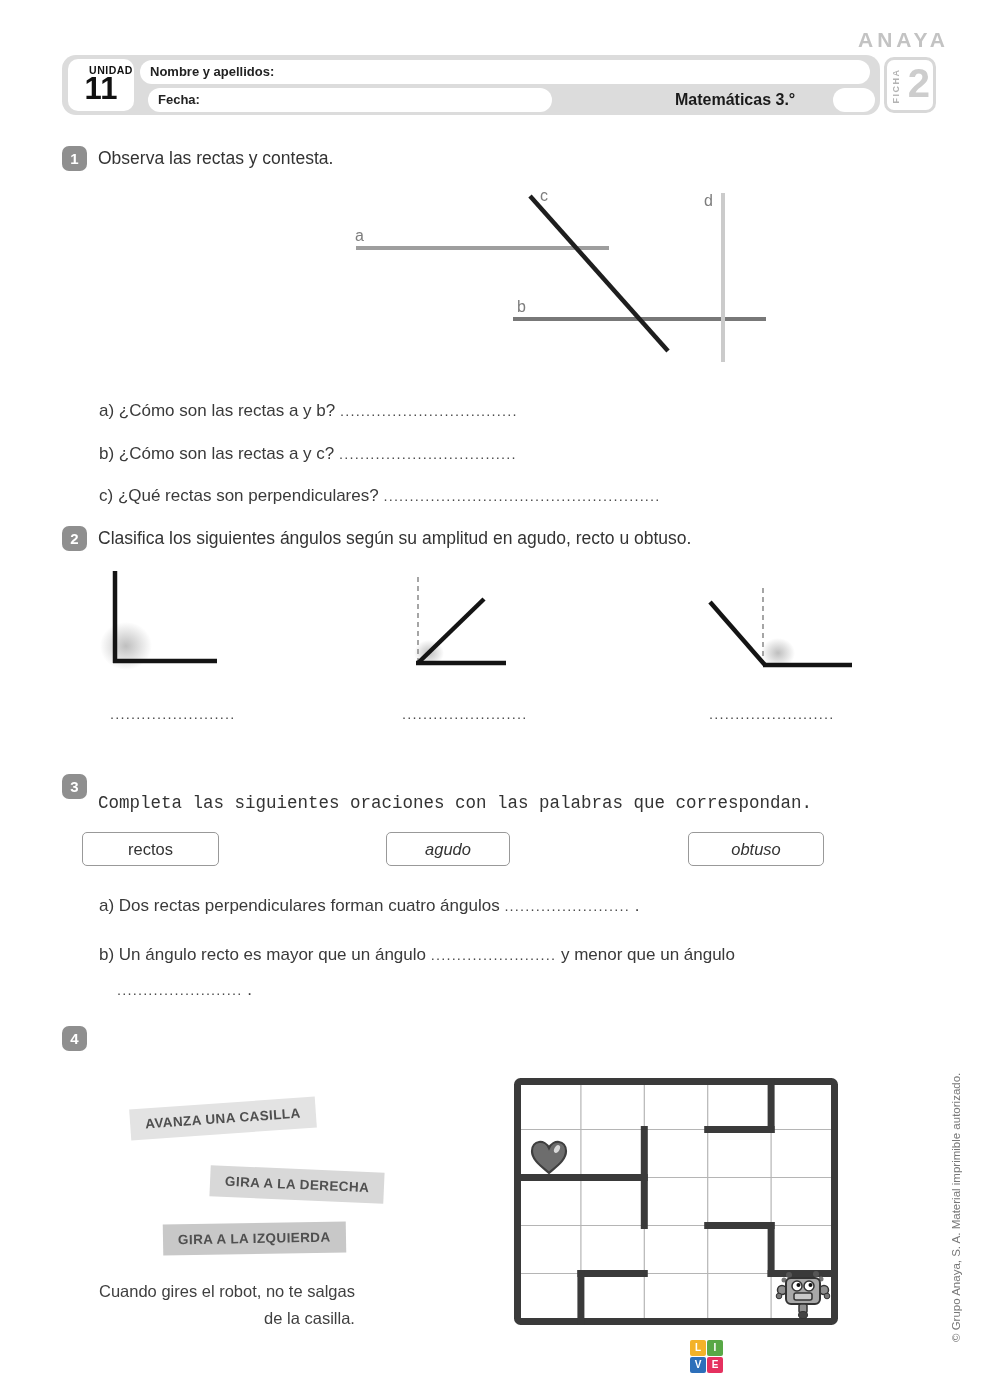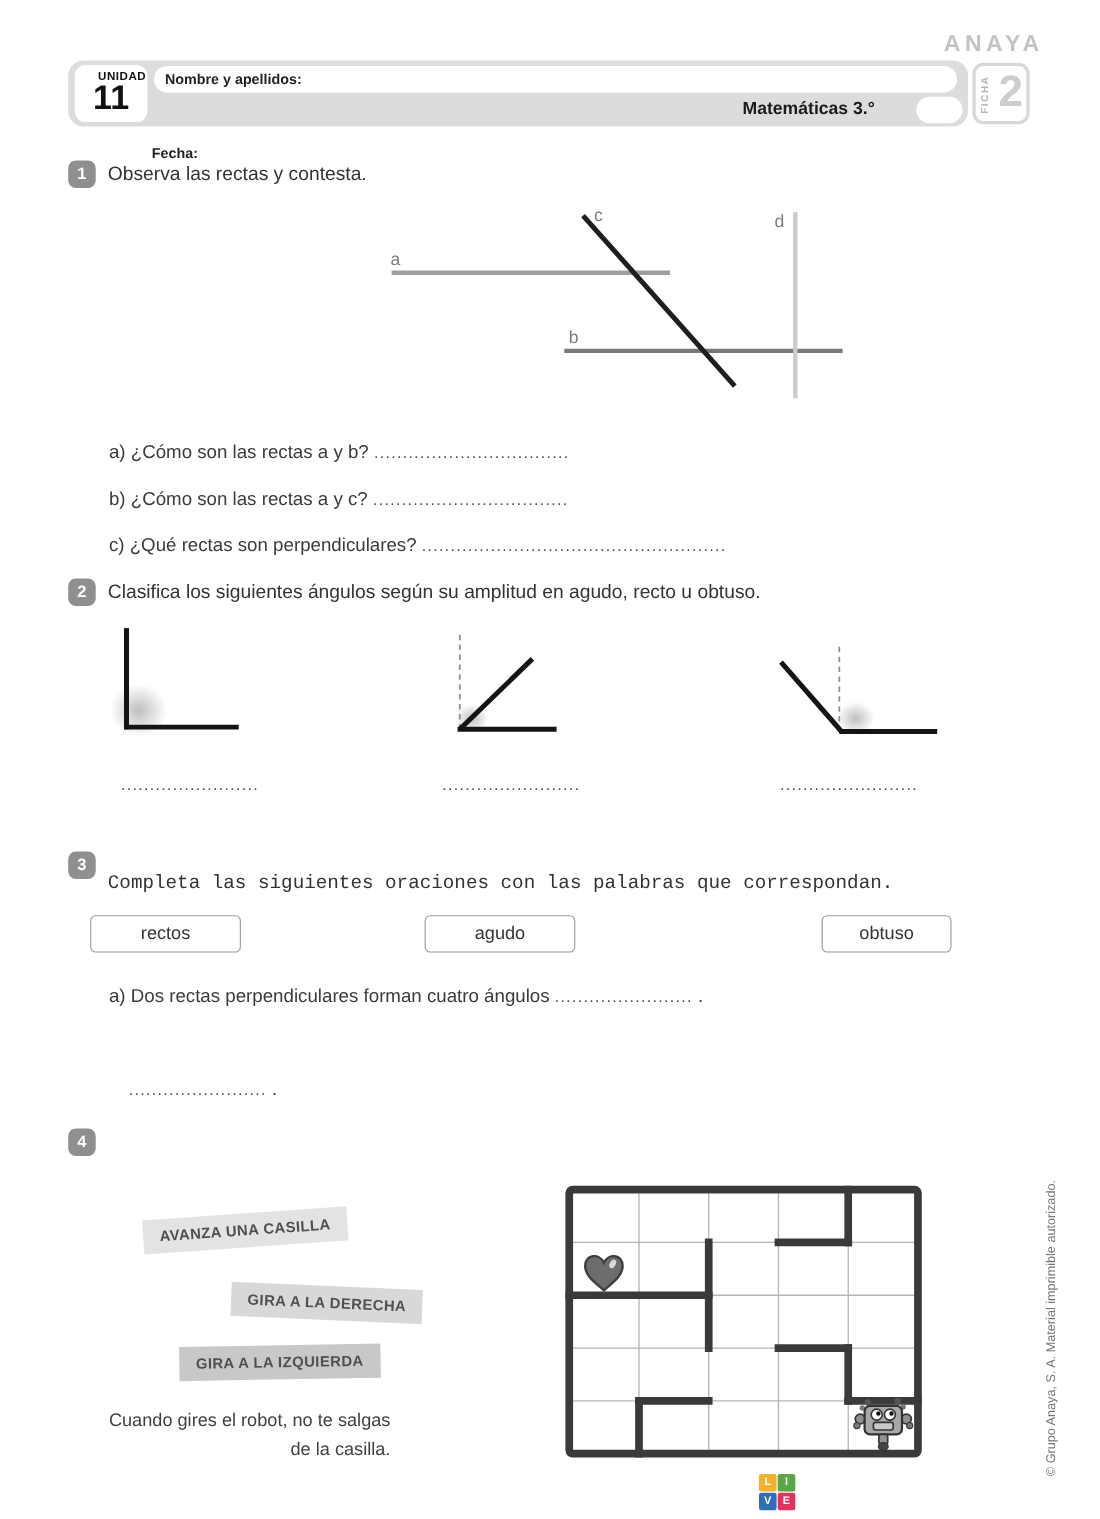--- a/index.html
+++ b/index.html
@@ -11,43 +11,43 @@
     color:#c3c3c3; letter-spacing:4px; }
   .header-bar { position:absolute; left:62px; top:55px; width:818px; height:60px;
     background:#dcdcdc; border-radius:14px; }
   .unidad-box { position:absolute; left:68px; top:59px; width:66px; height:52px;
     background:#fff; border-radius:10px; text-align:center; }
   .unidad-label { font-size:10.5px; font-weight:bold; color:#111; letter-spacing:.5px; margin-top:5px;padding-left:20px; }
   .unidad-number { font-size:31px; font-weight:bold; color:#111; line-height:.85; }
   .field-pill { position:absolute; background:#fff; border-radius:12px; height:24px;
     font-size:13px; font-weight:bold; color:#222; line-height:24px; padding-left:10px; }
   .pill-nombre { left:140px; top:60px; width:730px; }
-  .pill-fecha  { left:128px; top:88px; width:404px;margin-top:40px; }
+  .pill-fecha  { left:148px; top:88px; width:404px; }
   .subject { position:absolute; left:675px; top:91px; font-size:16px; font-weight:bold; color:#1a1a1a; }
   .score-box { position:absolute; left:833px; top:88px; width:42px; height:24px; background:#fff; border-radius:12px; }
   .ficha-box { position:absolute; left:884px; top:57px; width:52px; height:56px; background:#fff;
     border:3px solid #d8d8d8; border-radius:10px; }
   .ficha-label { position:absolute; left:-9px; top:21px; transform:rotate(-90deg); font-size:9px;
     font-weight:bold; color:#b3b3b3; letter-spacing:1.5px; }
   .ficha-number { position:absolute; right:3px; top:1px; font-size:40px; font-weight:bold; color:#cdcdcd; }
 
   
   .badge { position:absolute; width:25px; height:25px; background:#8f8f8f; border-radius:7px;
     color:#fff; font-weight:bold; font-size:15px; text-align:center; line-height:25px; }
   .ex-title { position:absolute; font-size:17.5px; color:#333; }
   .question { position:absolute; font-size:17px; color:#3a3a3a; }
   .dots { color:#4a4a4a; letter-spacing:1.2px; font-size:14.5px; }
   .answer-dots { position:absolute; font-size:14.5px; color:#4a4a4a; letter-spacing:1.2px; }
 
   
   .word-box { position:absolute; height:34px; border:1.5px solid #999; border-radius:5px;
     background:#fff; text-align:center; font-size:16.5px; color:#333; line-height:32px; }
   .wb-rectos { left:82px;  top:832px; width:137px; }
-  .wb-agudo  { left:386px; top:832px; width:137px; }
-  .wb-obtuso { left:747px; top:832px; width:118px; }
+  .wb-agudo  { left:386px; top:832px; width:124px;font-style:italic; }
+  .wb-obtuso { left:688px; top:832px; width:136px;font-style:italic; }
 
   
   .action { position:absolute; font-weight:bold; font-size:13.5px; letter-spacing:.4px;
     color:#4f4f4f; padding:8px 15px; white-space:nowrap; }
   .act-1 { left:130px; top:1103px; background:#e3e3e3; transform:rotate(-4deg); }
   .act-2 { left:210px; top:1169px; background:#d8d8d8; transform:rotate(2.5deg); }
   .act-3 { left:163px; top:1223px; background:#c8c8c8; transform:rotate(-1deg); }
   .note { position:absolute; left:99px; top:1278px; font-size:16.5px; color:#3f3f3f; line-height:27px;text-align:right; }
 
   
@@ -150,20 +150,25 @@
   <div class="ex-title" style="left:98px; top:793px;font-family:Liberation Mono, monospace;">Completa las siguientes oraciones con las palabras que correspondan.</div>
 
   <div class="word-box wb-rectos">rectos</div>
   <div class="word-box wb-agudo">agudo</div>
   <div class="word-box wb-obtuso">obtuso</div>
 
   <div class="question" style="left:99px; top:896px;">
     <span>a) Dos rectas perpendiculares forman cuatro ángulos</span>
     <span class="dots">........................</span>
     <span> .</span>
+  </div>
+  <div class="question" style="left:99px; top:945px;">
+    <span>b) Un ángulo recto es mayor que un ángulo</span>
+    <span class="dots">........................</span>
+    <span> y menor que un ángulo</span>
   </div>
   <div class="question" style="left:117px; top:980px;">
     <span class="dots">........................</span>
     <span> .</span>
   </div>
 
   <div class="badge" style="left:62px; top:1026px;">4</div>
 
   <div class="action act-1">AVANZA UNA CASILLA</div>
   <div class="action act-2">GIRA A LA DERECHA</div>

